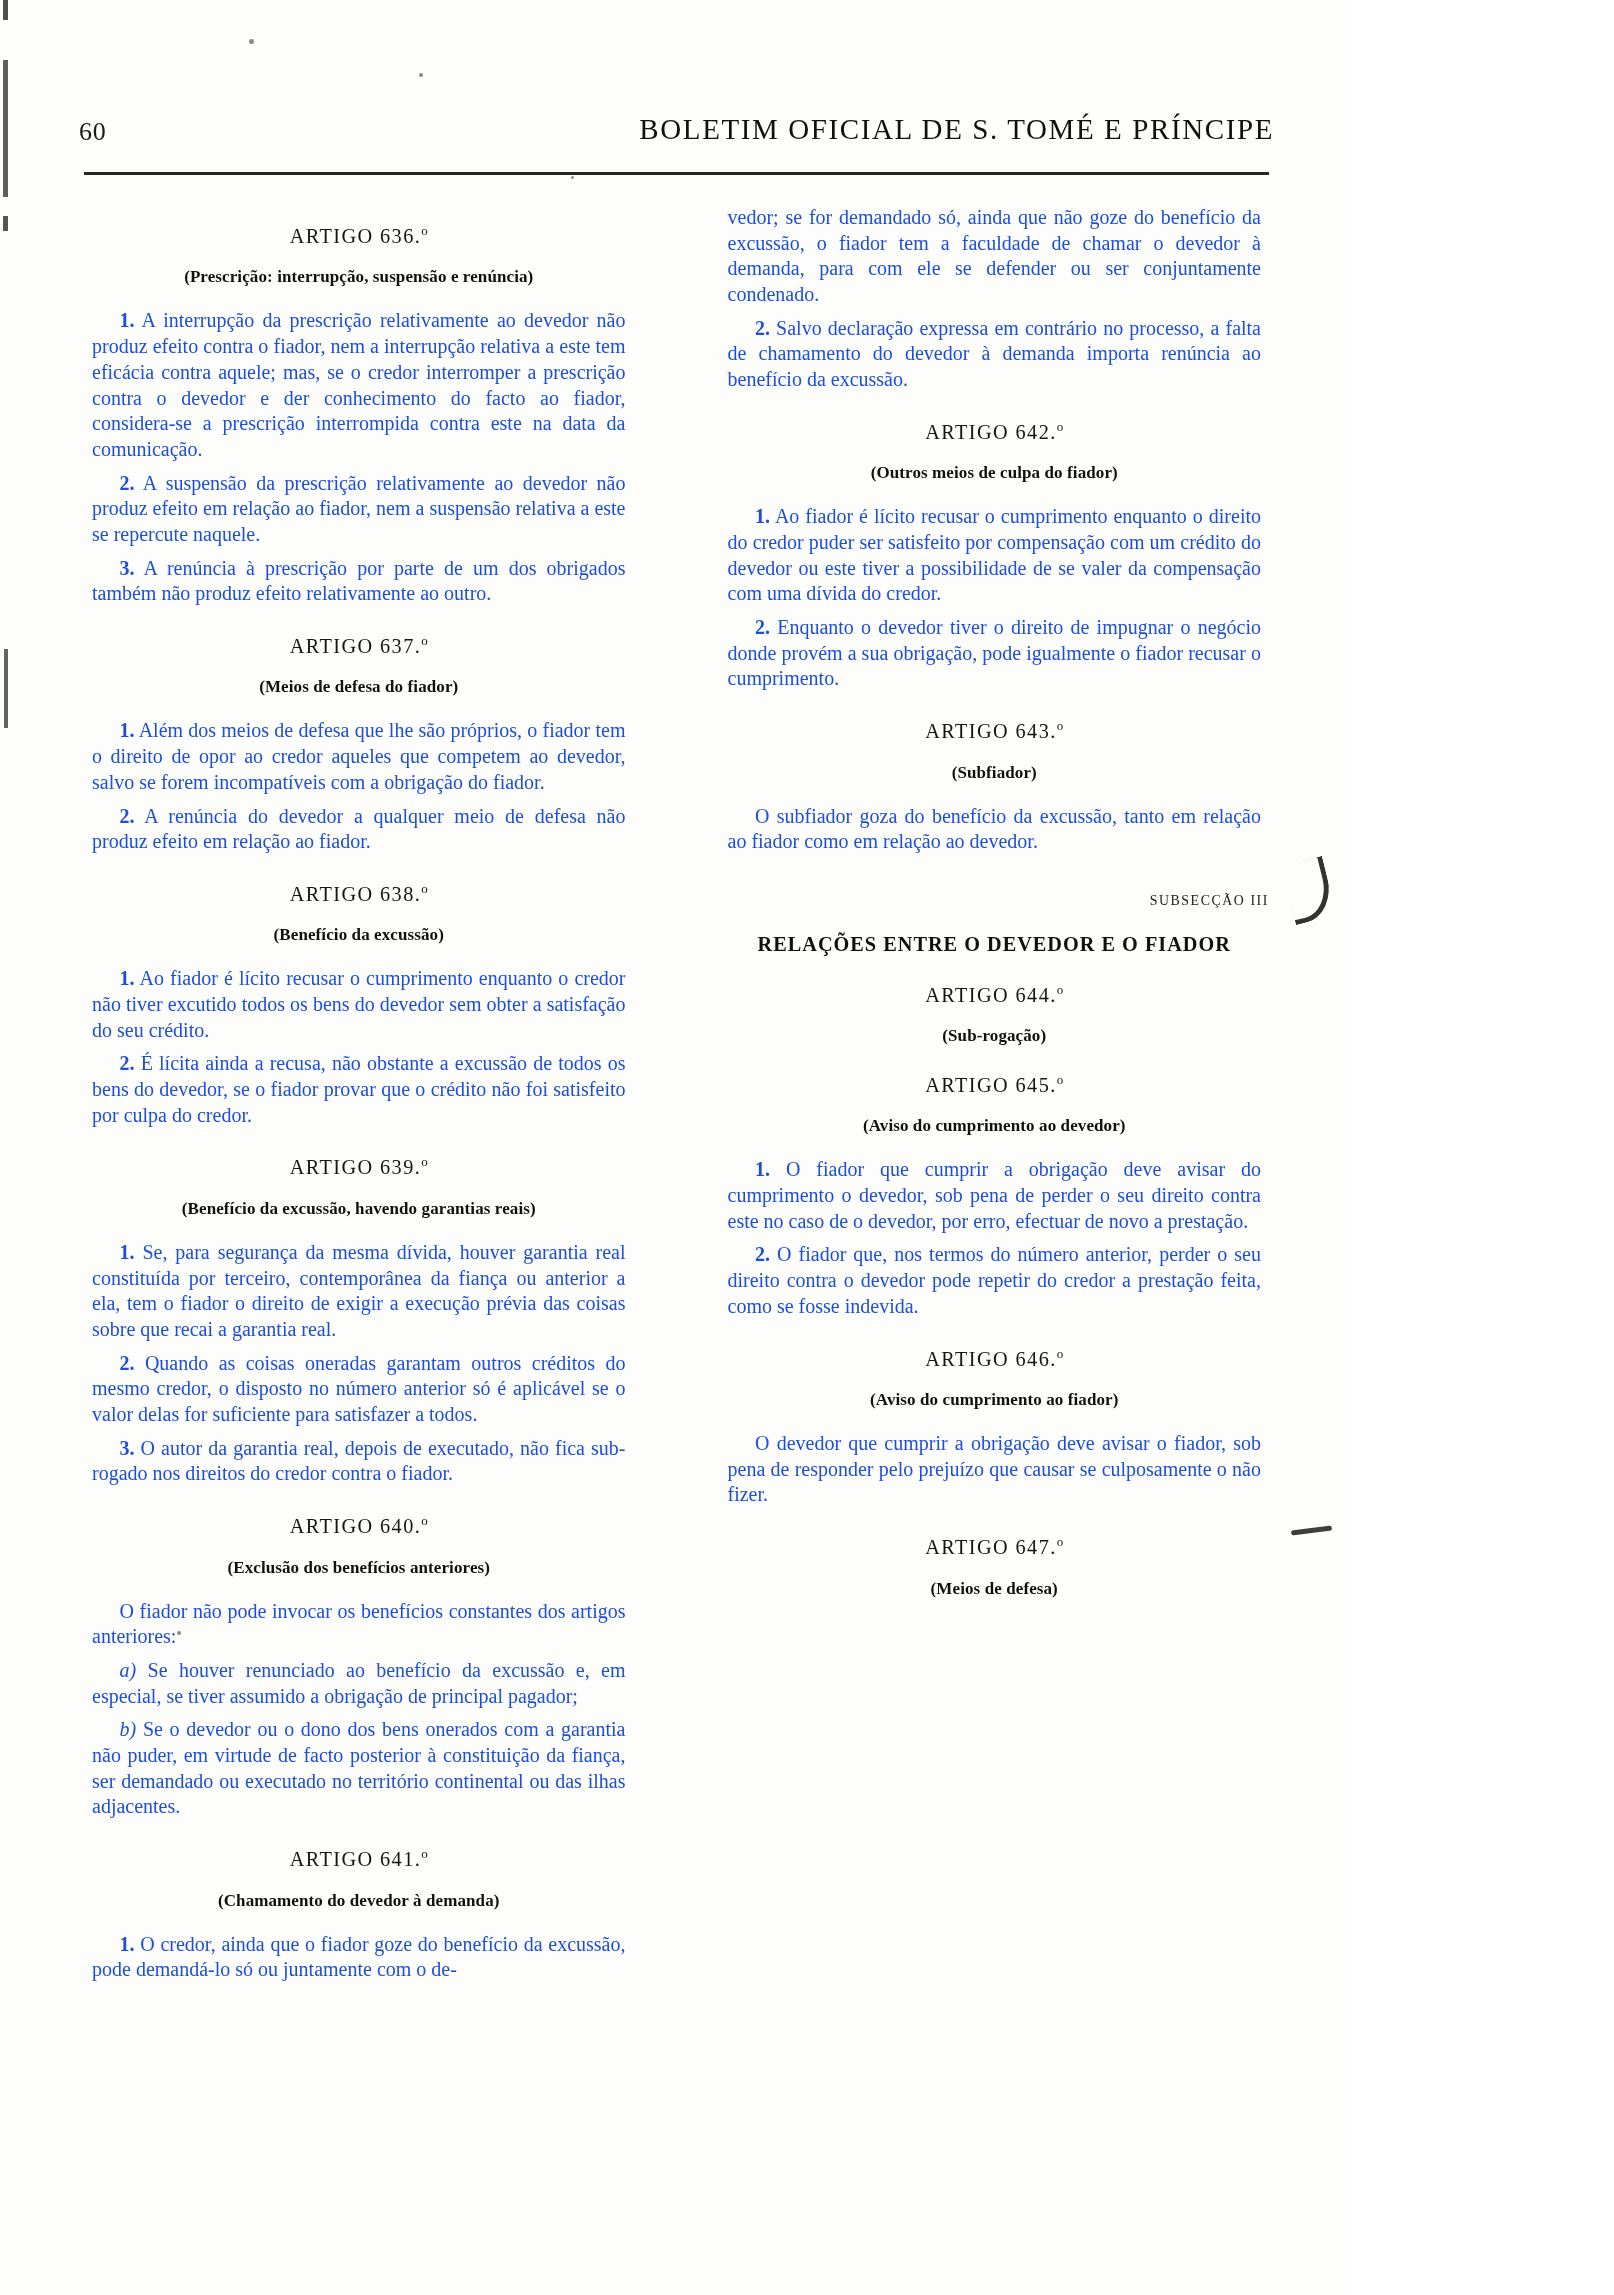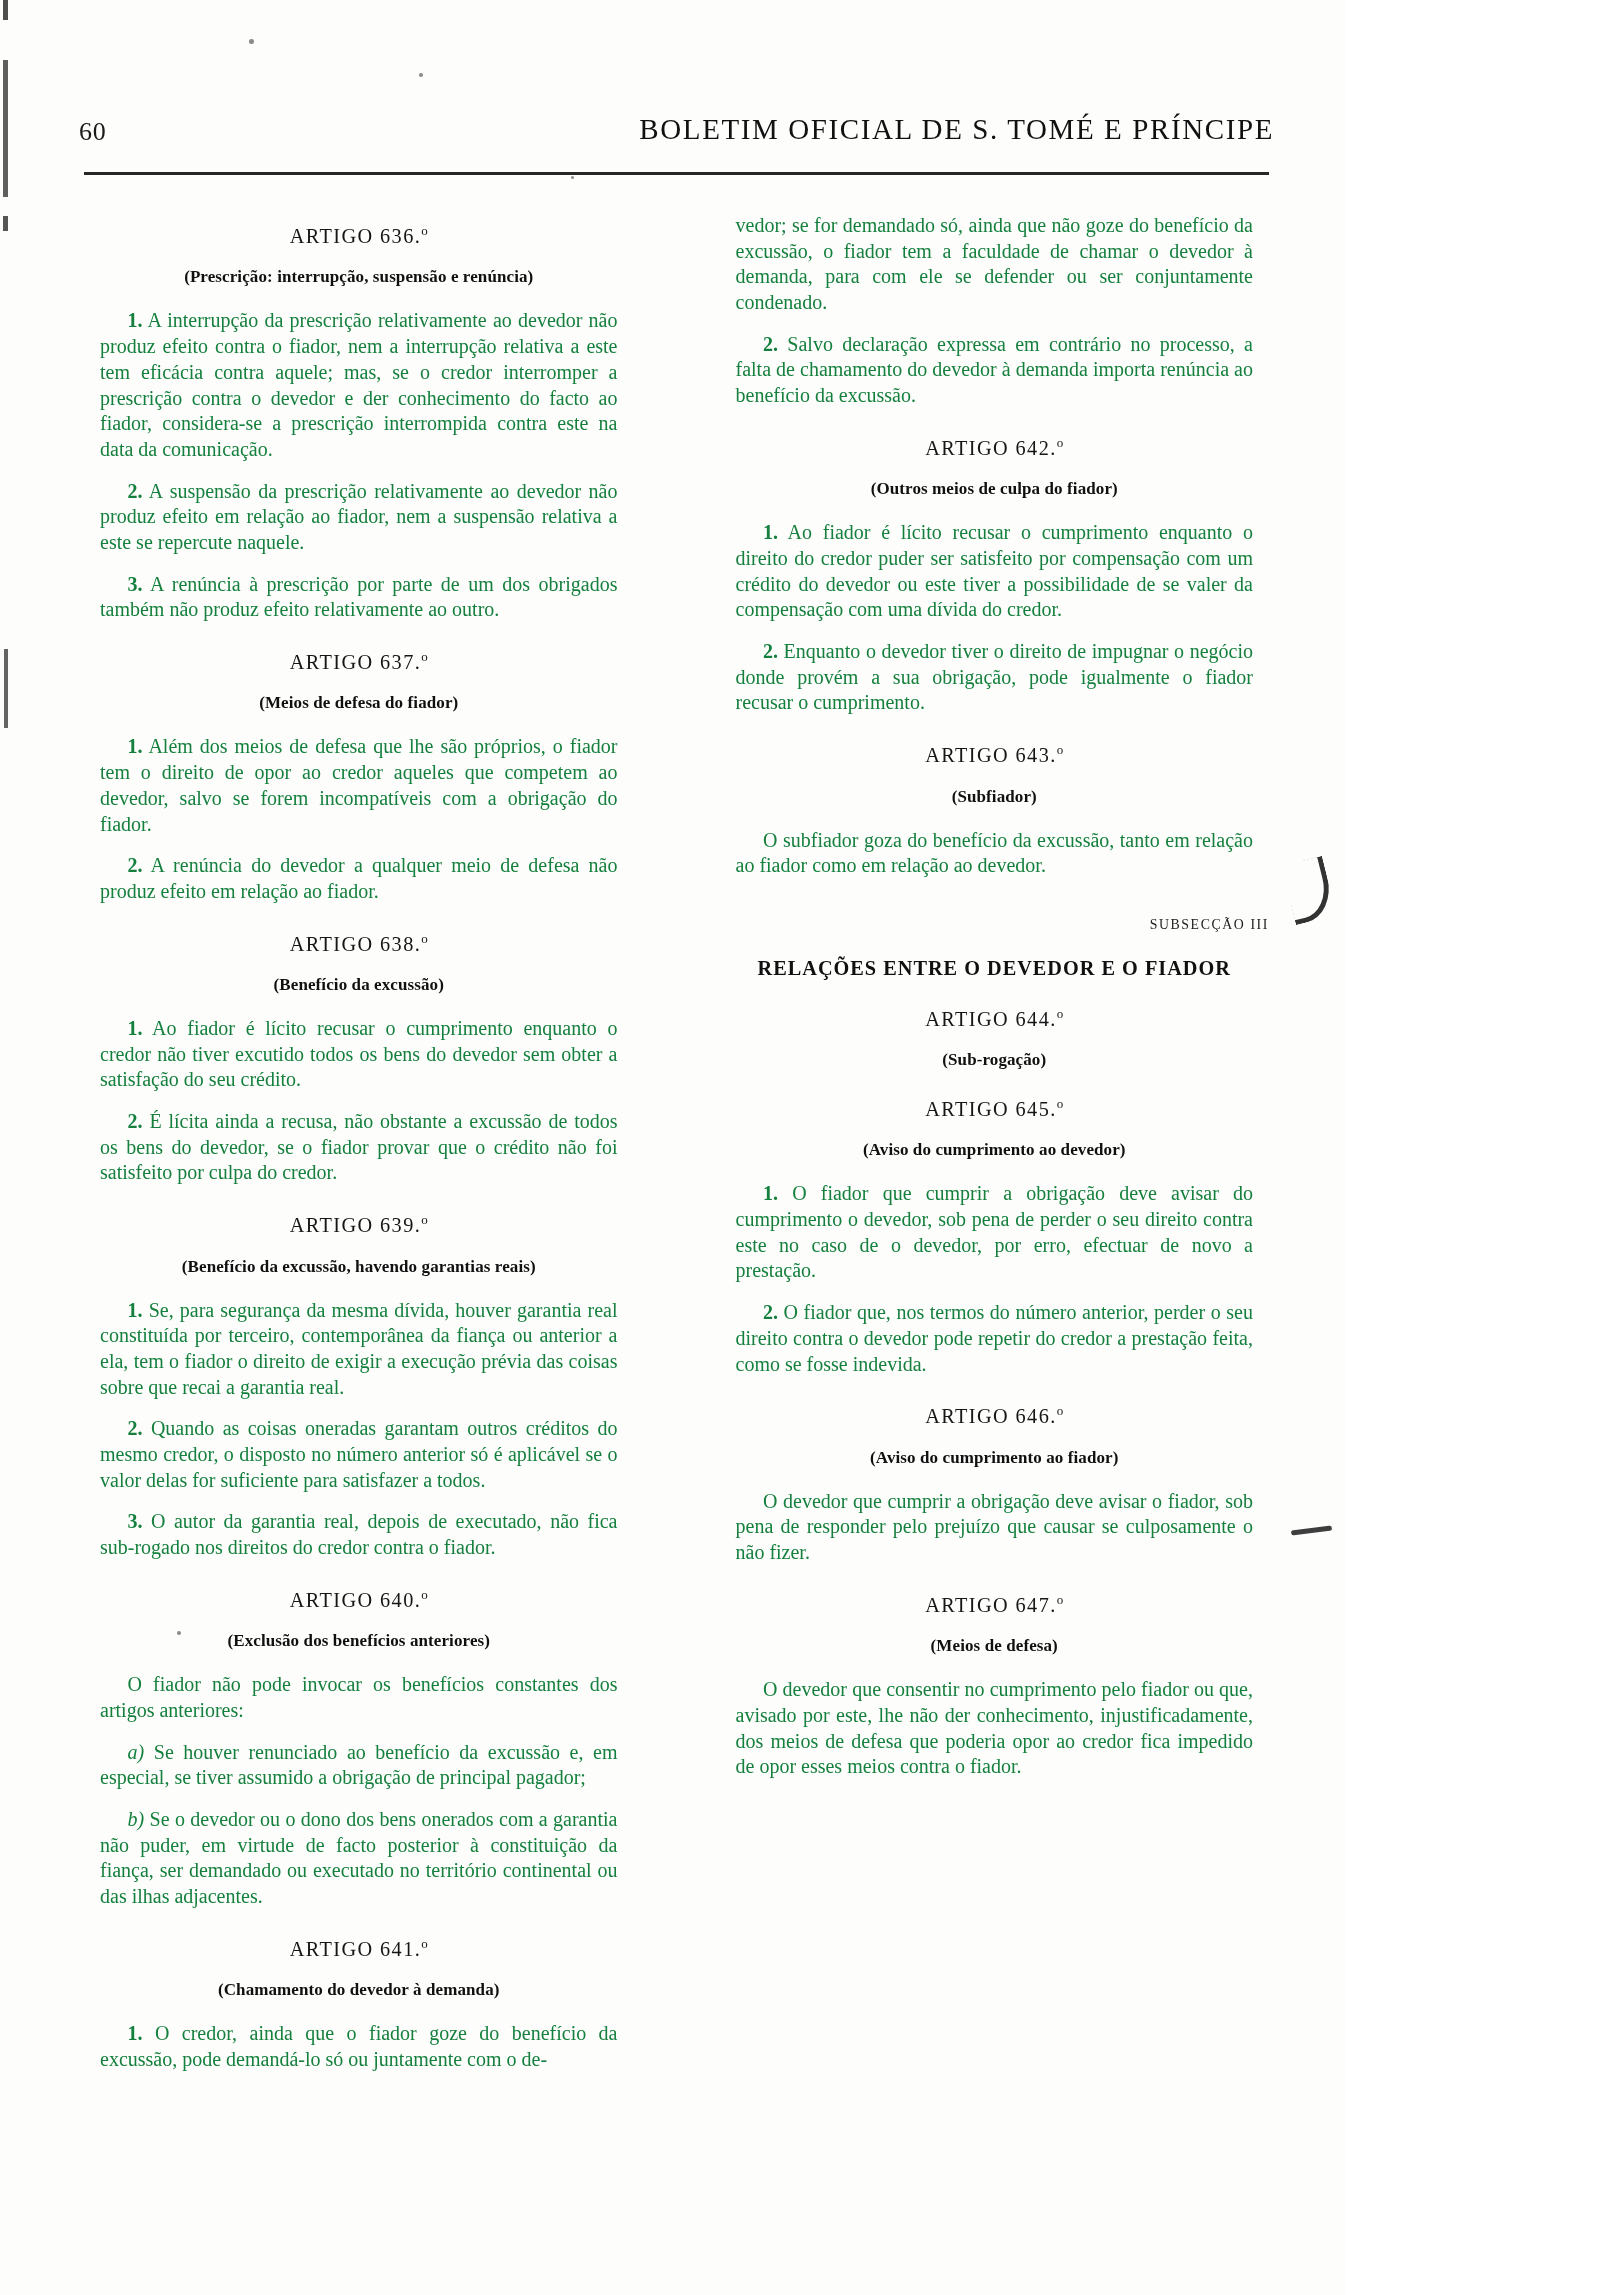--- a/index.html
+++ b/index.html
@@ -107,29 +107,29 @@
   .subsection-title {
     text-align: center;
     font-size: 20.3px;
     font-weight: bold;
     letter-spacing: 1px;
     margin: 23.6px 0 0 0;
     color: #101010;
   }
 
   p.para {
-    margin: 16px;
+    margin: 8px;
     padding: 0;
     font-size: 20px;
     line-height: 1.285;
     text-align: justify;
     text-justify: inter-word;
     text-indent: 27.5px;
     hyphens: manual;
-    color: #15803d;
+    color: #1d4ed8;
   }
   p.para.first {
     margin-top: 21px;
   }
   p.para.noindent {
     text-indent: 0;
   }
   .num {
     font-weight: bold;
   }
@@ -263,18 +263,17 @@
         <div class="art-sub">(Sub-rogação)</div>
         <div class="art-head"><span>ARTIGO 645.</span><span class="sup">o</span></div>
         <div class="art-sub">(Aviso do cumprimento ao devedor)</div>
         <p class="para first"><span class="num">1.</span><span> O fiador que cumprir a obrigação deve avisar do cumprimento o devedor, sob pena de perder o seu direito contra este no caso de o devedor, por erro, efectuar de novo a prestação.</span></p>
         <p class="para"><span class="num">2.</span><span> O fiador que, nos termos do número anterior, perder o seu direito contra o devedor pode repetir do credor a prestação feita, como se fosse indevida.</span></p>
         <div class="art-head"><span>ARTIGO 646.</span><span class="sup">o</span></div>
         <div class="art-sub">(Aviso do cumprimento ao fiador)</div>
         <p class="para first"><span>O devedor que cumprir a obrigação deve avisar o fiador, sob pena de responder pelo prejuízo que causar se culposamente o não fizer.</span></p>
         <div class="art-head"><span>ARTIGO 647.</span><span class="sup">o</span></div>
         <div class="art-sub">(Meios de defesa)</div>
-        <p class="para first"><span>O devedor que consentir no cumprimento pelo fiador ou que, avisado por este, lhe não der conhecimento, injustificadamente, dos meios de defesa que poderia opor ao credor fica impedido de opor esses meios contra o fiador.</span></p>
       </div>
   </div>
 
 </div>
 
 
 </body></html>

